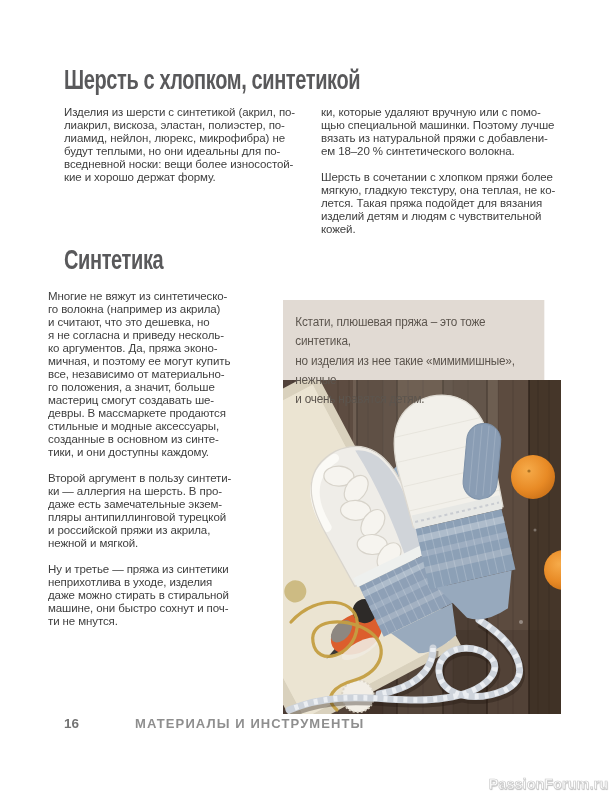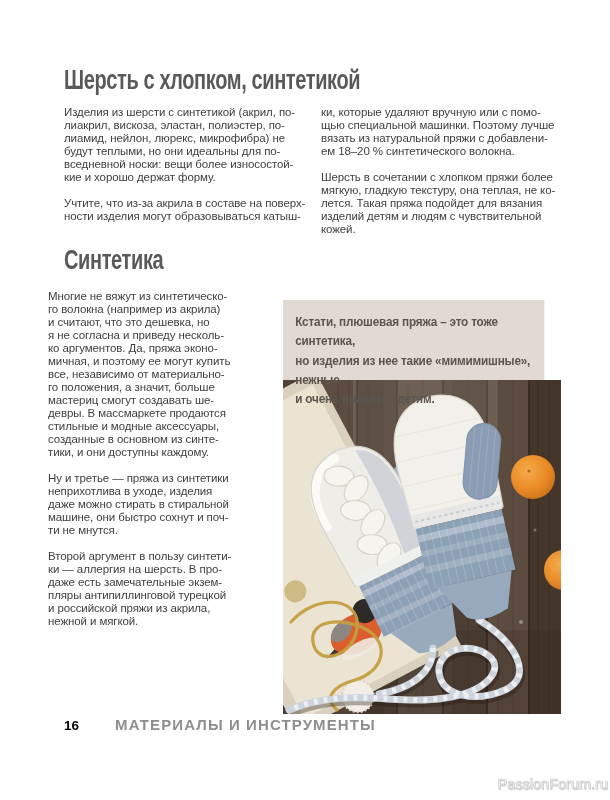--- a/index.html
+++ b/index.html
@@ -7,47 +7,45 @@
         font-family:"Liberation Sans","DejaVu Sans",sans-serif;color:#3e3e3e;}
   .h{position:absolute;margin:0;font-weight:700;color:#59595b;font-size:27px;line-height:28px;
      transform:scaleX(0.74);transform-origin:left top;letter-spacing:-0.5px;white-space:nowrap;}
   #title-main{left:64px;top:66px;}
   #title-sub{left:64px;top:246px;}
   .col{position:absolute;font-size:11.5px;line-height:13px;letter-spacing:-0.1px;color:#3e3e3e;}
   .col p{margin:0 0 13px 0;white-space:pre-line;}
   #colL{left:64px;top:106px;width:256px;}
   #colR{left:321px;top:106px;width:250px;}
   #colSub{left:48px;top:290px;width:218px;}
-  .figure{position:absolute;left:283px;top:300px;width:280px;margin:0;font-weight:bold;}
+  .figure{position:absolute;left:283px;top:300px;width:280px;margin:0;}
   .caption{box-sizing:border-box;width:278px;height:80px;background:#e1dad3;color:#5c554e;
            font-size:12.5px;line-height:19.3px;padding:13px 8px 0 13px;white-space:pre-line;
            transform:scaleX(0.94);transform-origin:left top;letter-spacing:-0.2px;}
   .photo{display:block;width:278px;height:334px;}
   .footer{position:absolute;left:64px;top:716px;display:flex;align-items:baseline;}
-  .pnum{font-size:13.5px;font-weight:700;color:#000000;}
-  .chapter{margin-left:36px;font-size:15px;font-weight:700;letter-spacing:1.1px;color:#8e8e8e;}
-  .watermark{position:absolute;right:2px;top:776px;font-size:14.5px;font-weight:400;color:#fdfdfd;
+  .pnum{font-size:13.5px;font-weight:700;color:#737373;}
+  .chapter{margin-left:56px;font-size:13px;font-weight:700;letter-spacing:1.1px;color:#8e8e8e;}
+  .watermark{position:absolute;right:2px;top:776px;font-size:14.5px;font-weight:700;color:#fdfdfd;
              -webkit-text-stroke:0.7px #cccccc;text-shadow:0.5px 0.5px 1px #bdbdbd;}
 </style>
 </head>
 <body>
 
 <div class="page">
 
   <h1 class="h" id="title-main">Шерсть с хлопком, синтетикой</h1>
 
   <div class="col" id="colL">
     <p>Изделия из шерсти с синтетикой (акрил, по-
 лиакрил, вискоза, эластан, полиэстер, по-
 лиамид, нейлон, люрекс, микрофибра) не
 будут теплыми, но они идеальны для по-
 вседневной носки: вещи более износостой-
 кие и хорошо держат форму.</p>
-    <p>Учтите, что из-за акрила в составе на поверх-
-ности изделия могут образовываться катыш-</p>
   </div>
 
   <div class="col" id="colR">
     <p>ки, которые удаляют вручную или с помо-
 щью специальной машинки. Поэтому лучше
 вязать из натуральной пряжи с добавлени-
 ем 18–20 % синтетического волокна.</p>
     <p>Шерсть в сочетании с хлопком пряжи более
 мягкую, гладкую текстуру, она теплая, не ко-
 лется. Такая пряжа подойдет для вязания
@@ -64,31 +62,31 @@
 я не согласна и приведу несколь-
 ко аргументов. Да, пряжа эконо-
 мичная, и поэтому ее могут купить
 все, независимо от материально-
 го положения, а значит, больше
 мастериц смогут создавать ше-
 девры. В массмаркете продаются
 стильные и модные аксессуары,
 созданные в основном из синте-
 тики, и они доступны каждому.</p>
-    <p>Ну и третье — пряжа из синтетики
-неприхотлива в уходе, изделия
-даже можно стирать в стиральной
-машине, они быстро сохнут и поч-
-ти не мнутся.</p>
     <p>Второй аргумент в пользу синтети-
 ки — аллергия на шерсть. В про-
 даже есть замечательные экзем-
 пляры антипиллинговой турецкой
 и российской пряжи из акрила,
 нежной и мягкой.</p>
+    <p>Ну и третье — пряжа из синтетики
+неприхотлива в уходе, изделия
+даже можно стирать в стиральной
+машине, они быстро сохнут и поч-
+ти не мнутся.</p>
   </div>
 
   <figure class="figure">
     <figcaption class="caption">Кстати, плюшевая пряжа – это тоже синтетика,
 но изделия из нее такие «мимимишные», нежные
 и очень нравятся детям.</figcaption>
     <svg class="photo" viewBox="0 0 278 334" xmlns="http://www.w3.org/2000/svg" preserveAspectRatio="none">
       <defs>
         <radialGradient id="tg" cx="38%" cy="35%" r="75%">
           <stop offset="0%" stop-color="#f6ab4a"></stop>

